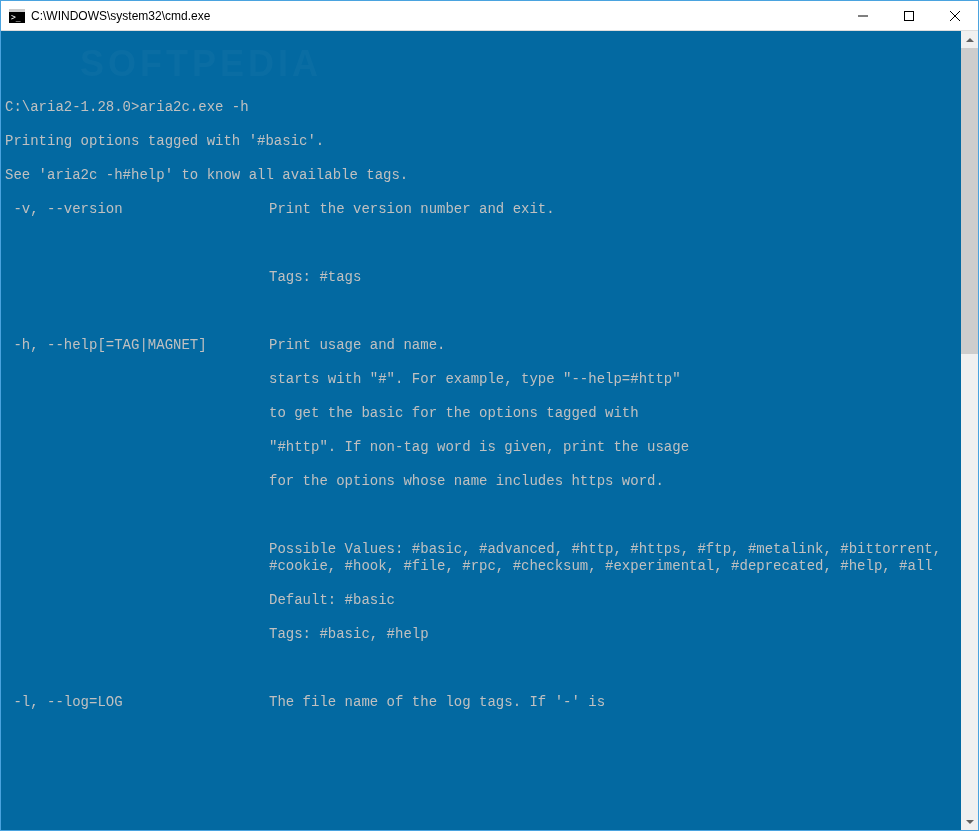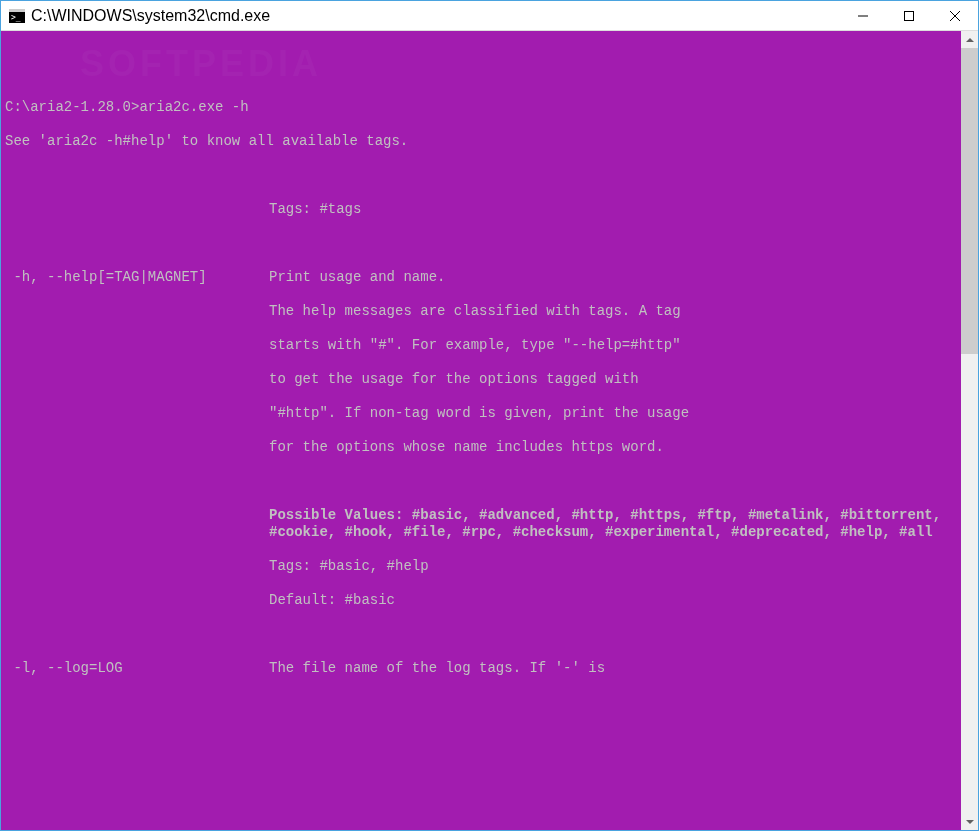--- a/index.html
+++ b/index.html
@@ -13,44 +13,44 @@
   .titlebar {
     height: 30px; background: #fff; color: #000;
     display: flex; align-items: center;
     border-bottom: 1px solid #ddd;
     flex: 0 0 30px;
   }
   .titlebar-icon {
     width: 16px; height: 14px; margin: 0 6px 0 8px;
     display: inline-flex; align-items: center; justify-content: center;
   }
-  .titlebar-title { font-size: 16px; flex: 1; white-space: nowrap; overflow: hidden; }
+  .titlebar-title { font-size: 12px; flex: 1; white-space: nowrap; overflow: hidden; }
   .win-controls { display: flex; height: 100%; }
   .win-btn {
     width: 46px; height: 100%;
     display: flex; align-items: center; justify-content: center;
     font-size: 12px; background: #fff;
   }
   .client {
     flex: 1; display: flex; min-height: 0;
-    background: #a21caf;
+    background: #0369a1;
   }
   .terminal {
     flex: 1;
     font-family: Consolas, "Courier New", monospace;
     font-size: 14px;
     line-height: 17px;
     color: #c0c0c0;
     white-space: pre;
     padding: 0 0 0 4px;
     overflow: hidden;
   }
   .row { display: flex; }
   .col-flag { min-width: 264px; }
-  .wrap-row { white-space: pre-wrap; font-weight: bold; }
+  .wrap-row { white-space: pre-wrap; }
   .scrollbar {
     width: 17px; background: #f0f0f0;
     flex: 0 0 17px;
     display: flex; flex-direction: column;
   }
   .sb-btn {
     height: 17px; background: #f0f0f0;
     display: flex; align-items: center; justify-content: center;
     font-size: 8px; color: #606060;
   }
@@ -101,34 +101,35 @@
           </svg>
       </div>
     </div>
   </div>
 
   <div class="client">
     <div class="terminal">
 <div class="watermark">SOFTPEDIA</div>
 <div> </div>
 <div><span>C:\aria2-1.28.0&gt;</span><span>aria2c.exe -h</span></div>
+<div>Printing options tagged with '#basic'.</div>
 <div>See 'aria2c -h#help' to know all available tags.</div>
+<div class="row"><span class="col-flag"> -v, --version</span><span>Print the version number and exit.</span></div>
 <div> </div>
 <div class="row"><span class="col-flag">                              </span><span>Tags: #tags</span></div>
 <div> </div>
 <div class="row"><span class="col-flag"> -h, --help[=TAG|MAGNET]</span><span>Print usage and name.</span></div>
-<div class="row"><span class="col-flag">                              </span><span>The help messages are classified with tags. A tag</span></div>
 <div class="row"><span class="col-flag">                              </span><span>starts with "#". For example, type "--help=#http"</span></div>
-<div class="row"><span class="col-flag">                              </span><span>to get the usage for the options tagged with</span></div>
+<div class="row"><span class="col-flag">                              </span><span>to get the basic for the options tagged with</span></div>
 <div class="row"><span class="col-flag">                              </span><span>"#http". If non-tag word is given, print the usage</span></div>
 <div class="row"><span class="col-flag">                              </span><span>for the options whose name includes https word.</span></div>
 <div> </div>
 <div class="row wrap-row"><span class="col-flag">                              </span><span>Possible Values: #basic, #advanced, #http, #https, #ftp, #metalink, #bittorrent, #cookie, #hook, #file, #rpc, #checksum, #experimental, #deprecated, #help, #all</span></div>
+<div class="row"><span class="col-flag">                              </span><span>Default: #basic</span></div>
 <div class="row"><span class="col-flag">                              </span><span>Tags: #basic, #help</span></div>
-<div class="row"><span class="col-flag">                              </span><span>Default: #basic</span></div>
 <div> </div>
 <div class="row"><span class="col-flag"> -l, --log=LOG</span><span>The file name of the log tags. If '-' is</span></div>
 
 
 
 
 
 
 
 

